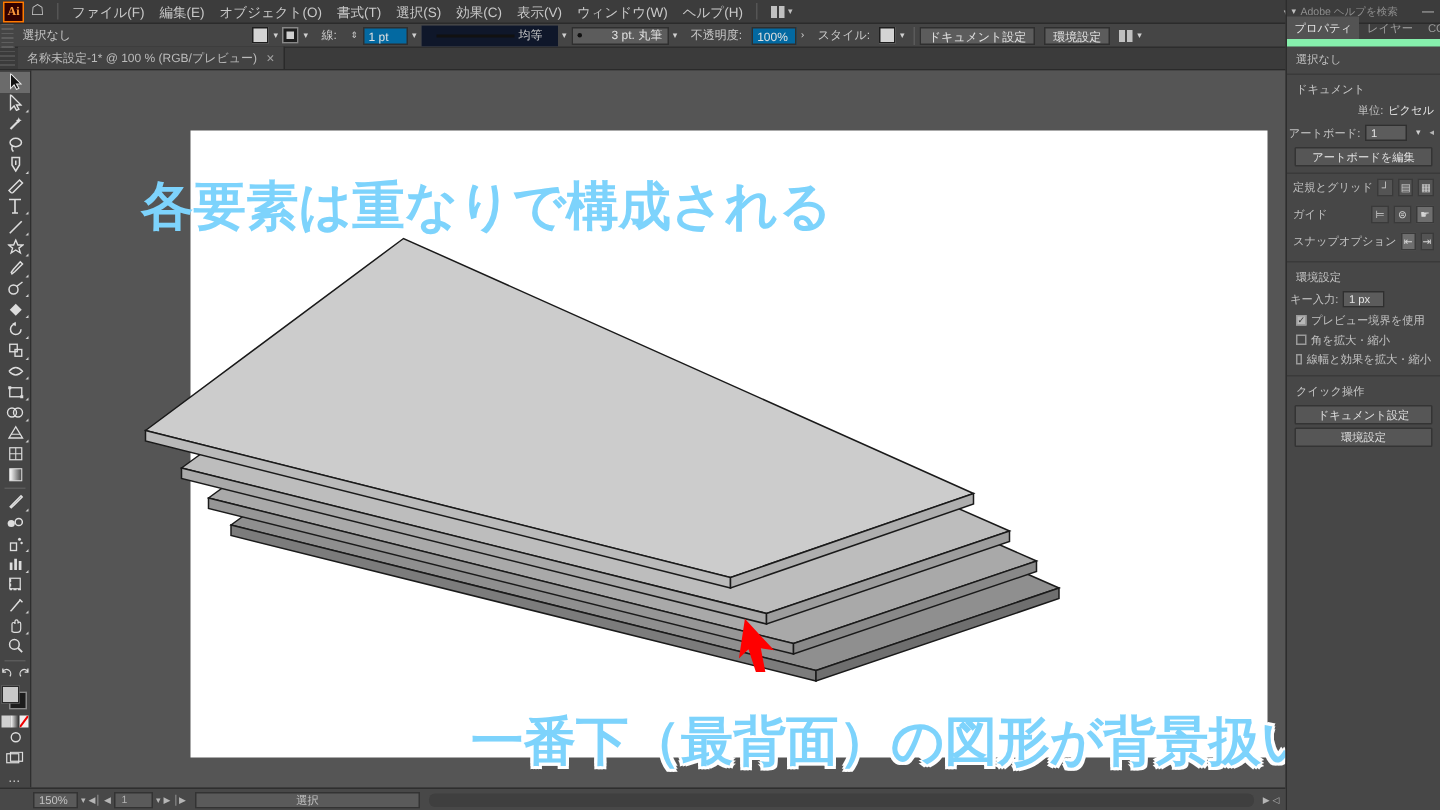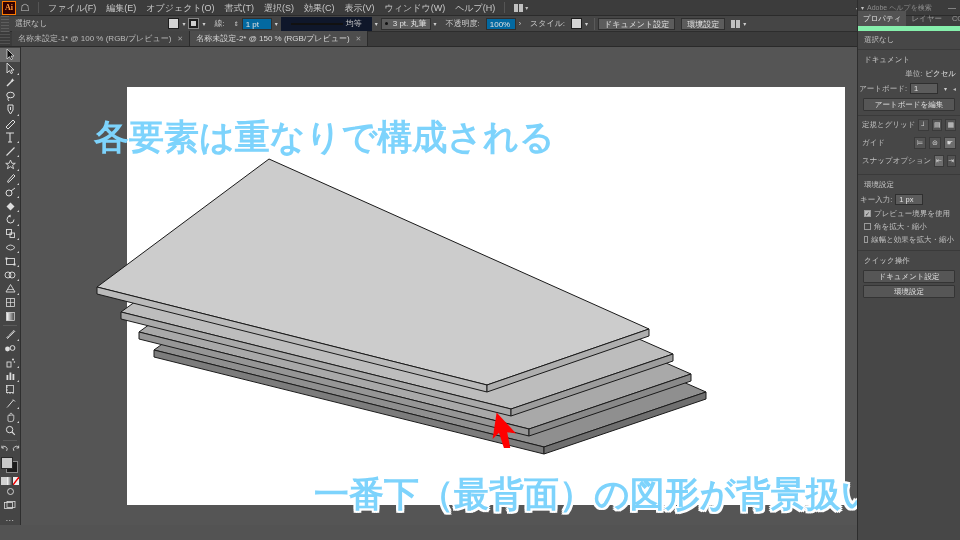--- a/index.html
+++ b/index.html
@@ -58,21 +58,21 @@
     height: 12px; line-height: 11px; padding: 0 3px; font-size: 8px;
     min-width: 30px;
   }
   .stroke-preview {
     background: #5c5c5c; border: 7px solid #0f172a; height: 12px;
     display: flex; align-items: center; padding: 0 3px; gap: 3px;
   }
   .stroke-line { width: 52px; height: 2px; background: #111; }
   .brush-preview {
     background: #5c5c5c; border: 1px solid #2f2f2f; height: 12px;
-    display: flex; align-items: center; padding: 0 3px; gap: 5px; color:#e0e0e0;
+    display: flex; align-items: center; padding: 0 3px; gap: 20px; color:#e0e0e0;
   }
   .dot { width: 3px; height: 3px; border-radius: 50%; background: #111; }
   .cb-btn {
     background: #5c5c5c; border: 1px solid #2f2f2f; color: #e3e3e3;
     height: 12px; line-height: 11px; padding: 0 5px; font-size: 8px;
   }
   .opacity-arrow { color:#cfcfcf; font-size:7px; padding:0 3px;}
 
   
   .tabbar {
@@ -271,24 +271,20 @@
     <span class="arrange-glyph"></span>
     <span class="dd-caret">▾</span>
   </div>
 
   <div class="tabbar">
     <div class="tab-grip"></div>
     <div class="tab">
       <span>名称未設定-1* @ 100 % (RGB/プレビュー)</span>
       <span class="tab-close">✕</span>
     </div>
-    <div class="tab active">
-      <span>名称未設定-2* @ 150 % (RGB/プレビュー)</span>
-      <span class="tab-close">✕</span>
-    </div>
   </div>
 
   <div class="toolbar">
     <div class="tool sel">
       <svg width="9" height="11" viewBox="0 0 9 11">
           <path d="M1 0 L1 10 L3.4 7.6 L5 10.6 L6.6 9.8 L5 7 L8 7 Z" fill="#111" stroke="#e8e8e8" stroke-width=".7"></path>
         </svg>
     </div>
     <div class="tool">
       <svg width="9" height="11" viewBox="0 0 9 11">
@@ -609,14 +605,30 @@
       <span class="cbx"></span>
       <span>線幅と効果を拡大・縮小</span>
     </div>
 
     <div class="rp-divline"></div>
     <div class="rp-sec-title">クイック操作</div>
     <div class="rp-btn">ドキュメント設定</div>
     <div class="rp-btn">環境設定</div>
   </div>
 
+  <div class="statusbar">
+    <div class="sb-zoom">150%</div>
+    <span class="sb-arrow">▾</span>
+    <div class="sb-nav">
+      <span class="sb-arrow">◀│</span>
+      <span class="sb-arrow">◀</span>
+      <span class="sb-page">1</span>
+      <span class="sb-arrow">▾</span>
+      <span class="sb-arrow">▶</span>
+      <span class="sb-arrow">│▶</span>
+    </div>
+    <div class="sb-sel">選択</div>
+    <div class="sb-scroll-h"></div>
+    <span class="sb-arrow">▶</span>
+    <span class="sb-arrow" style="padding-right:4px">◁</span>
+  </div>
 
 </div>
 
 </body></html>

